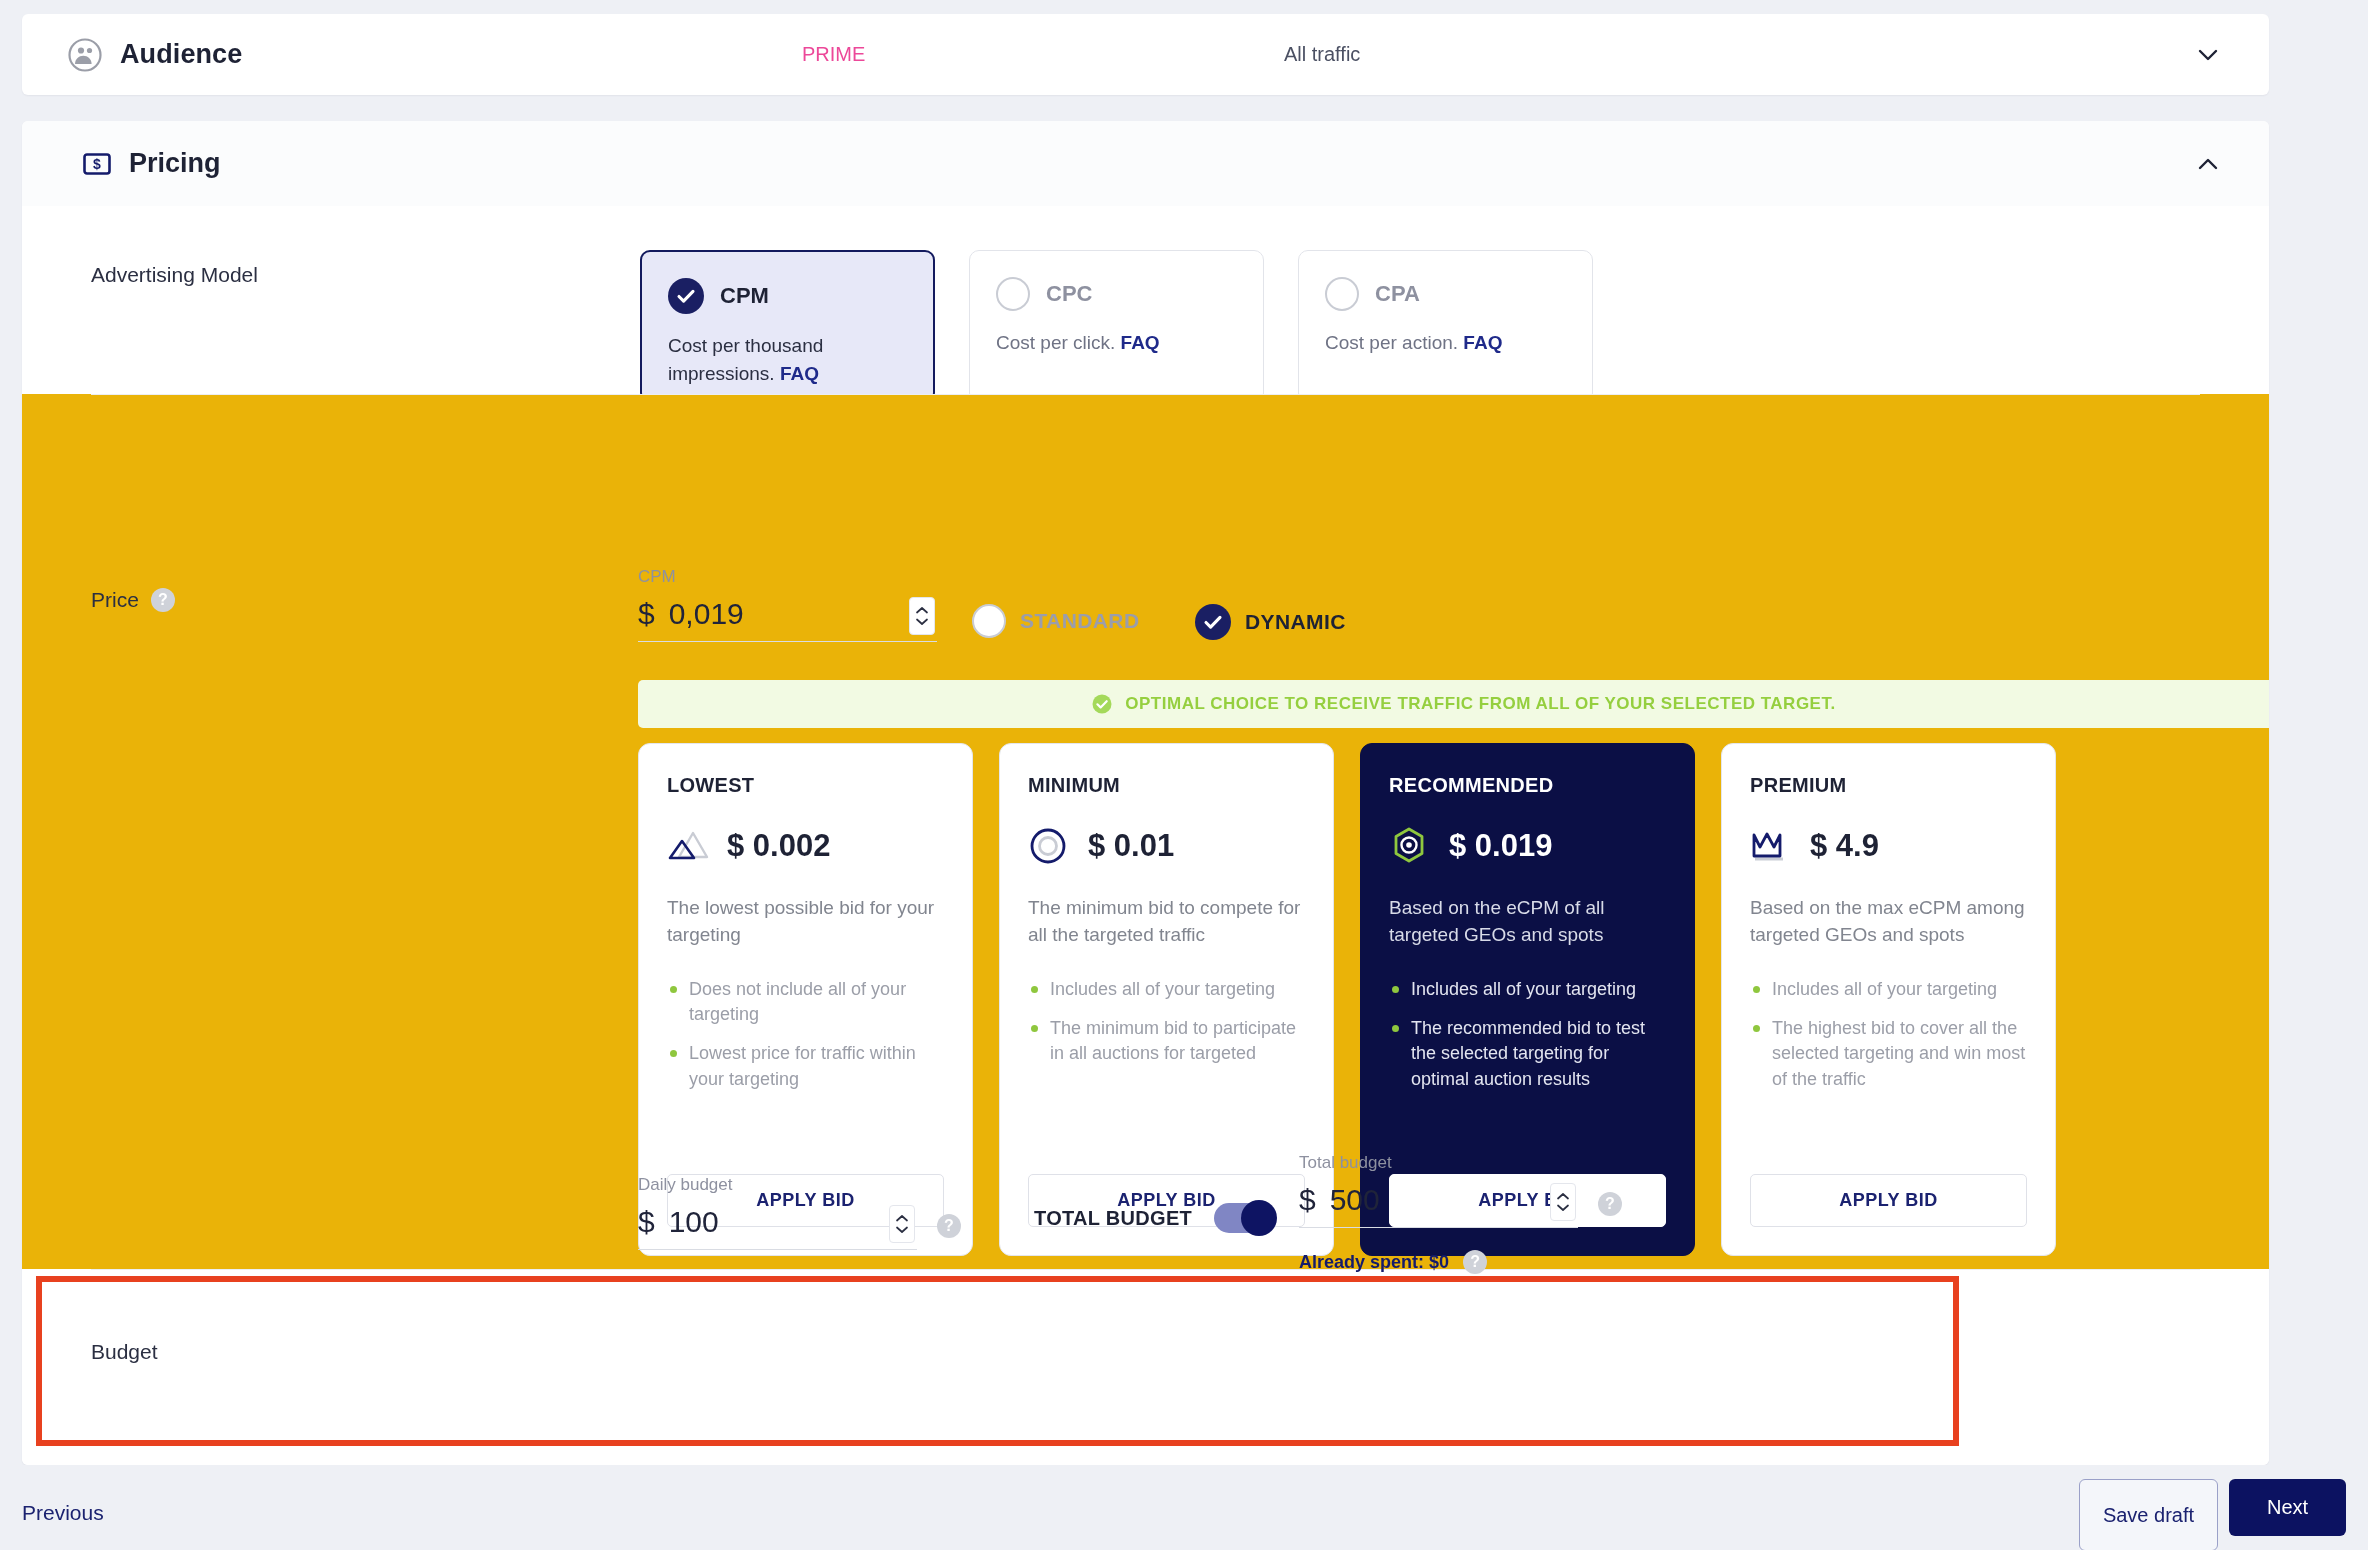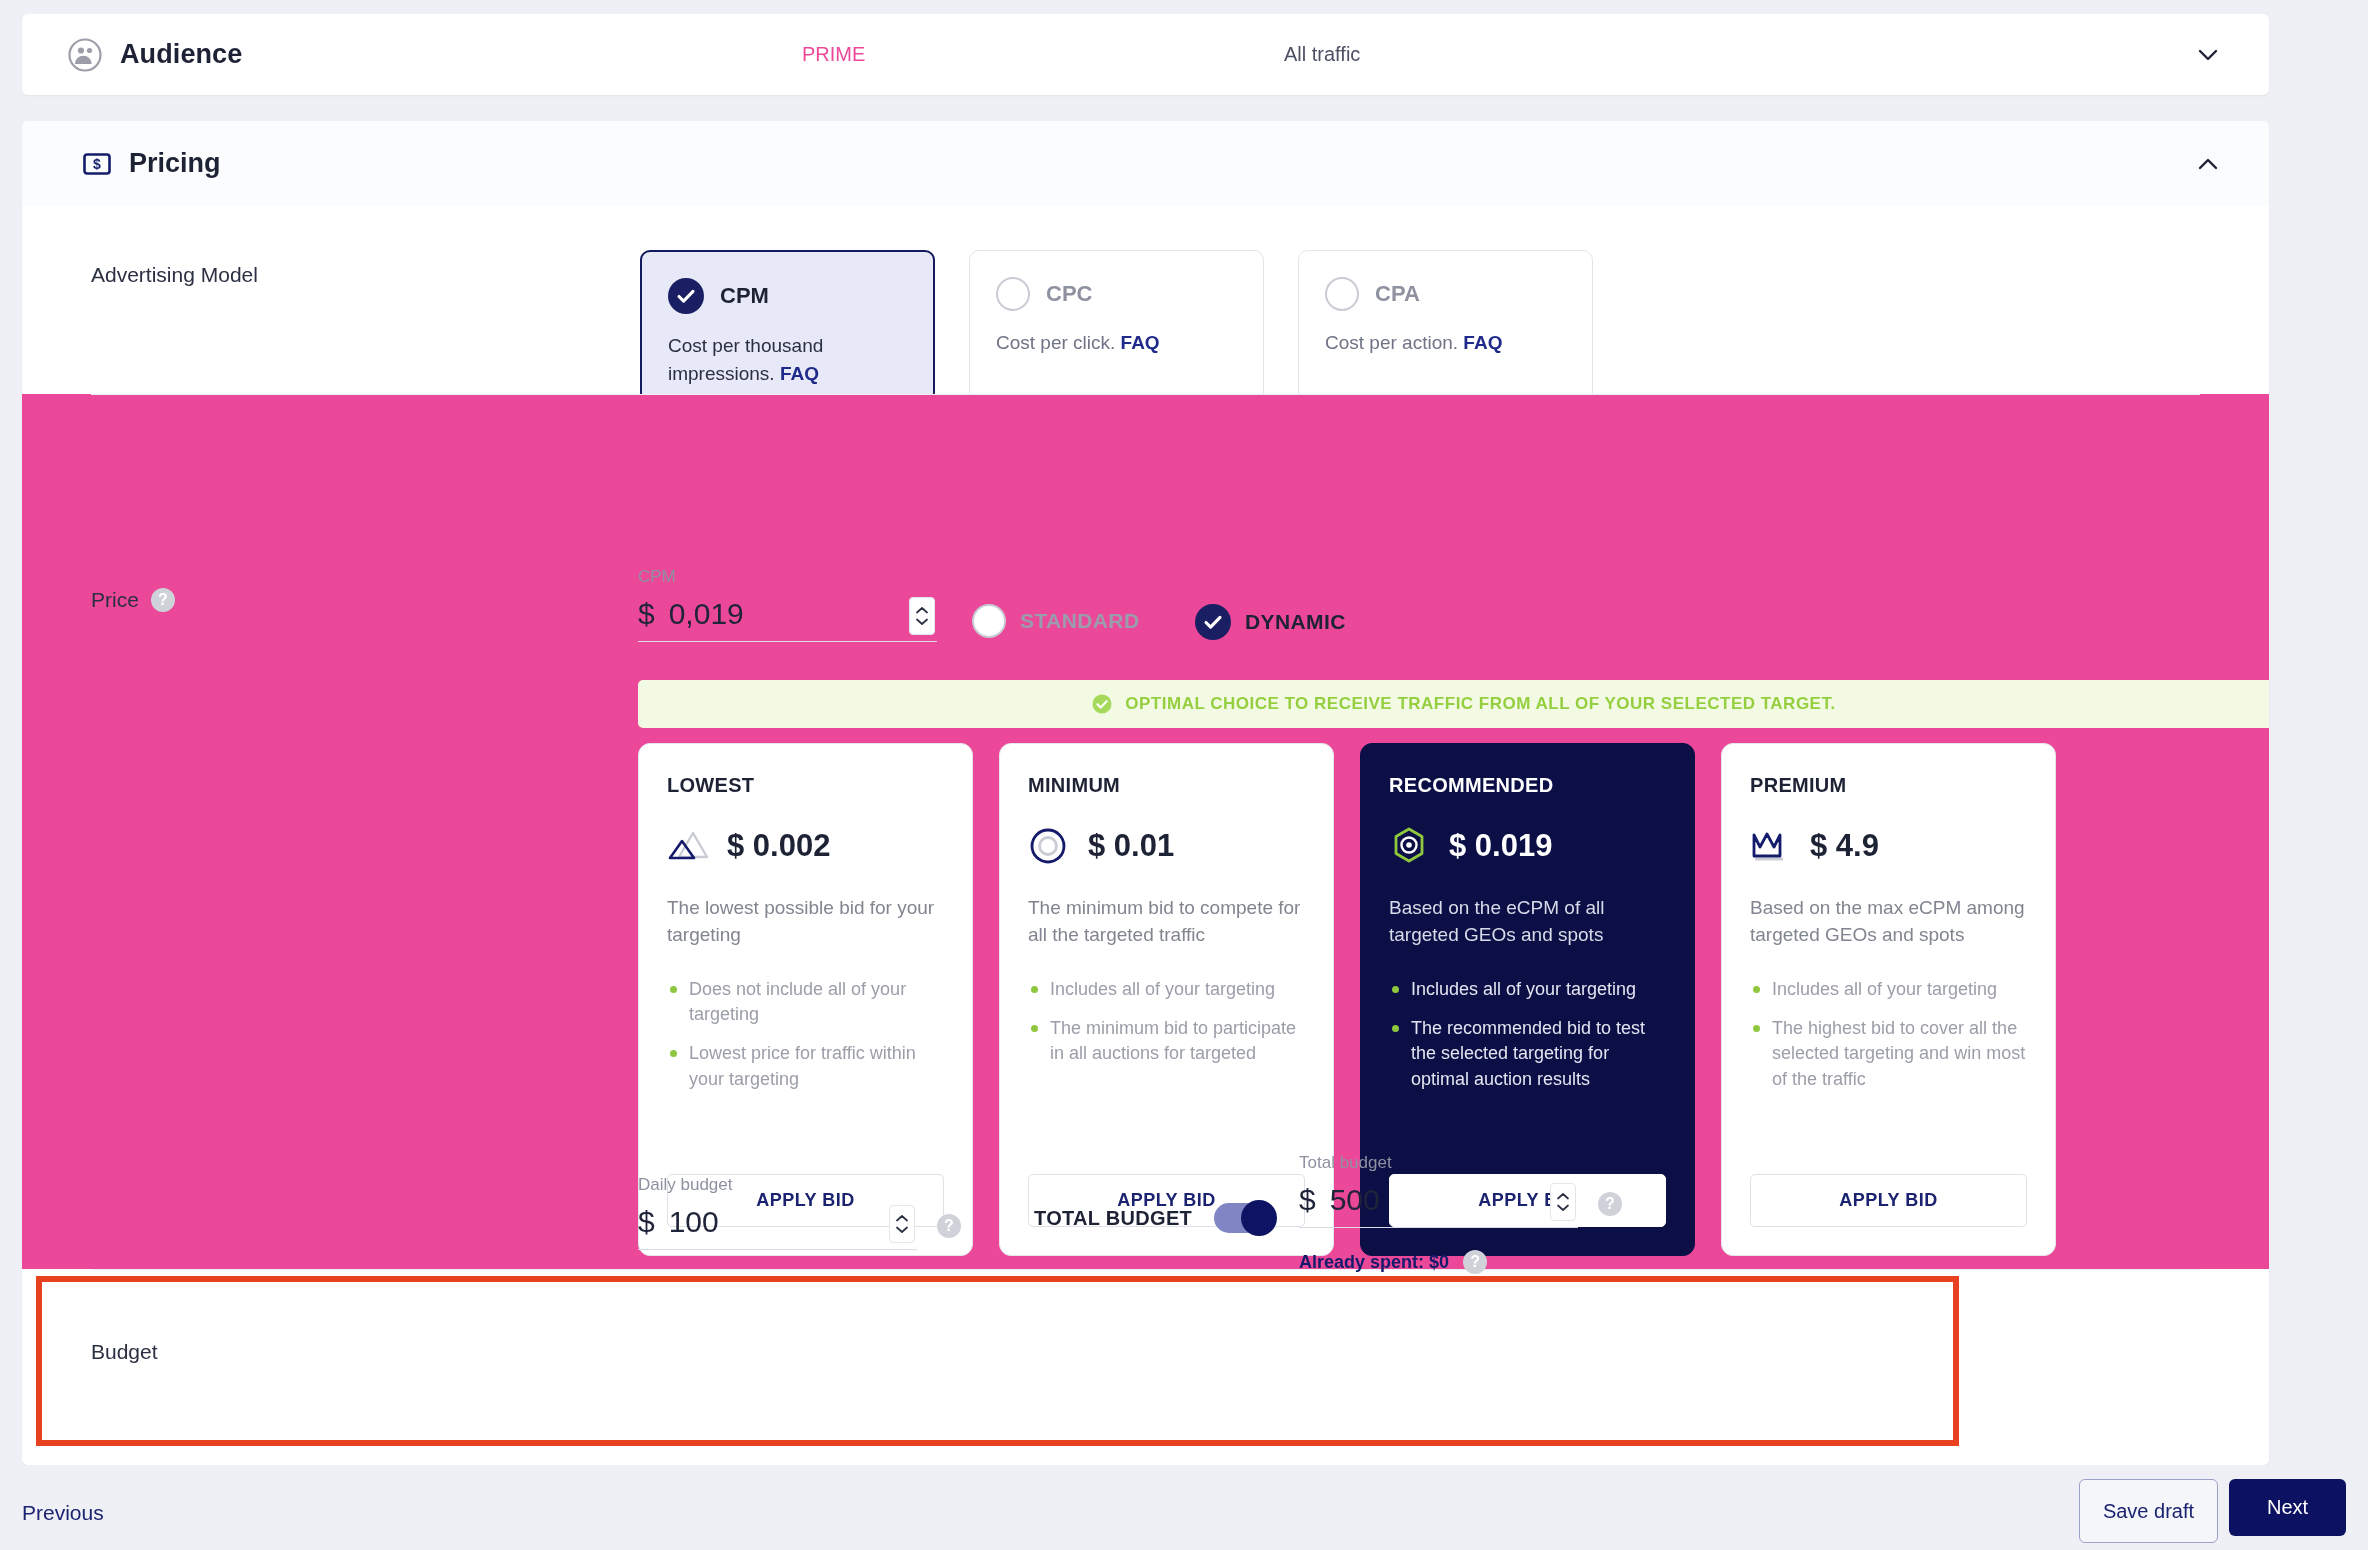--- a/index.html
+++ b/index.html
@@ -75,21 +75,21 @@
   .model-desc {
     margin-top:18px; font-size:19px; color:#6f7385; line-height:1.45;
   }
   .model-card.selected .model-desc { color:#2b2f42; }
   .faq { color:#1f2a8a; font-weight:700; }
 
   
   .divider { position:absolute; left:69px; right:69px; height:1px; background:#eceef2; }
 
   
-  .price-row { position:absolute; left:0; top:273px; width:100%; height:875px; background:#ec4899; }
+  .price-row { position:absolute; left:0; top:273px; width:100%; height:875px; background:#eab308; }
   .price-label { top:194px; }
   .price-input-wrap { position:absolute; left:616px; top:446px; }
   .field-caption { font-size:17px; color:#8e91a0; margin-bottom:10px; }
   .field-line {
     width:299px; border-bottom:1px solid #d9dce3; display:flex; align-items:flex-end;
     padding-bottom:10px; position:relative;
   }
   .cur { font-size:30px; color:#20243a; margin-right:14px; }
   .fval { font-size:30px; color:#20243a; }
   .spinner {
@@ -176,21 +176,21 @@
   }
 
   
   .footer {
     position:absolute; left:0; top:1465px; width:2368px; height:85px; background:#eef0f5;padding-left:6px;
   }
   .prev {
     position:absolute; left:22px; top:36px; font-size:21px; color:#1b2270; cursor:pointer;
   }
   .save-draft {
-    position:absolute; right:150px; top:14px; width:139px; height:64px;
+    position:absolute; right:150px; top:14px; width:139px; height:72px;
     background:#f4f6fa; border:1px solid #9aa0c8; border-radius:6px;
     color:#1b2270; font-size:20px; font-weight:400; cursor:pointer;
   }
   .next-btn {
     position:absolute; right:22px; top:14px; width:117px; height:57px;
     background:#0c1261; border:none; border-radius:6px;
     color:#fff; font-size:20px; cursor:pointer;
   }
 </style>
 </head>

